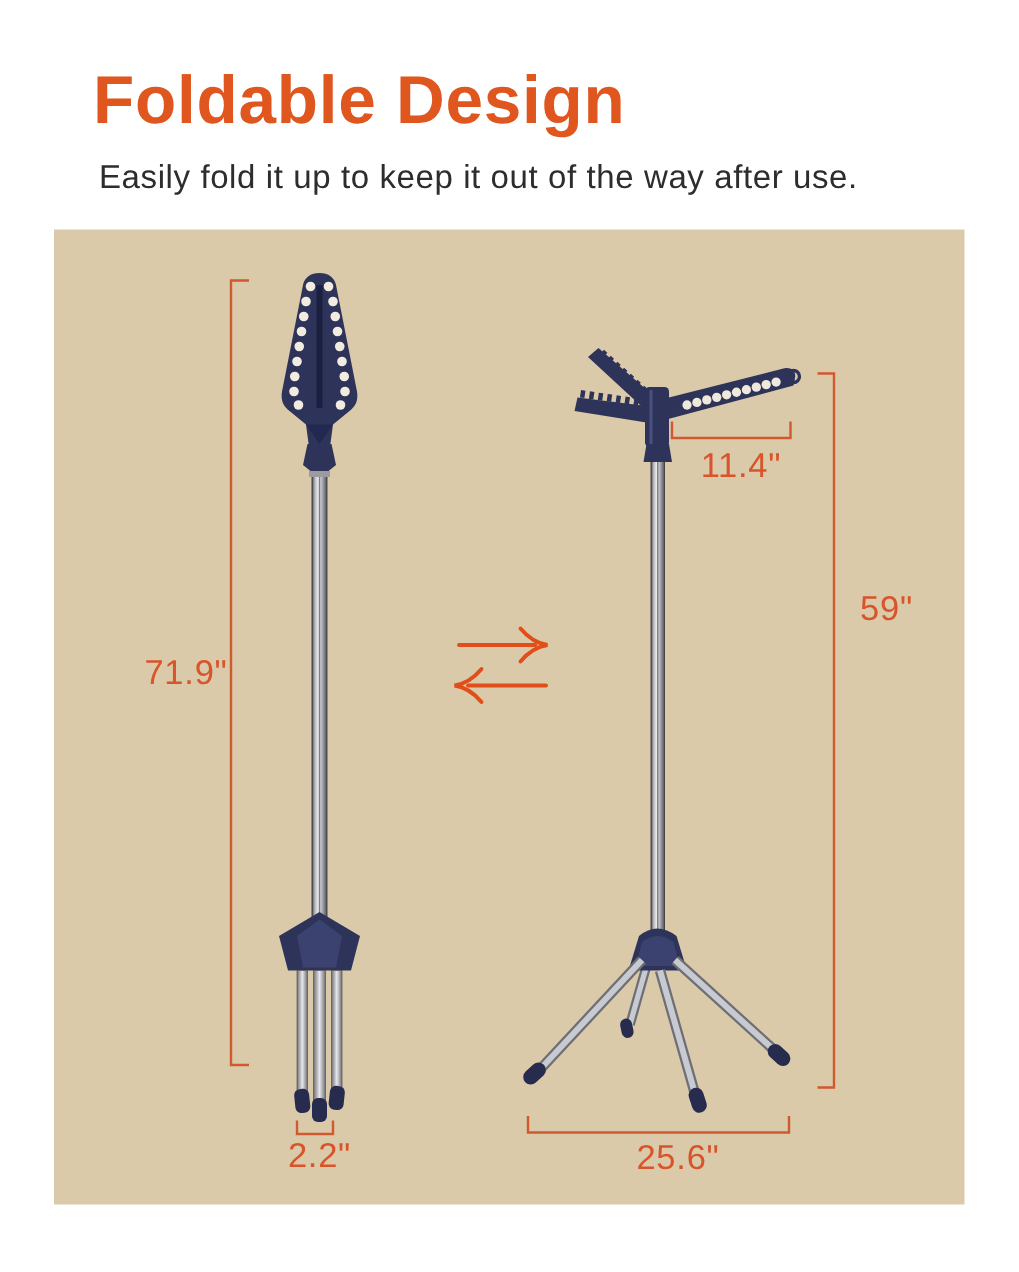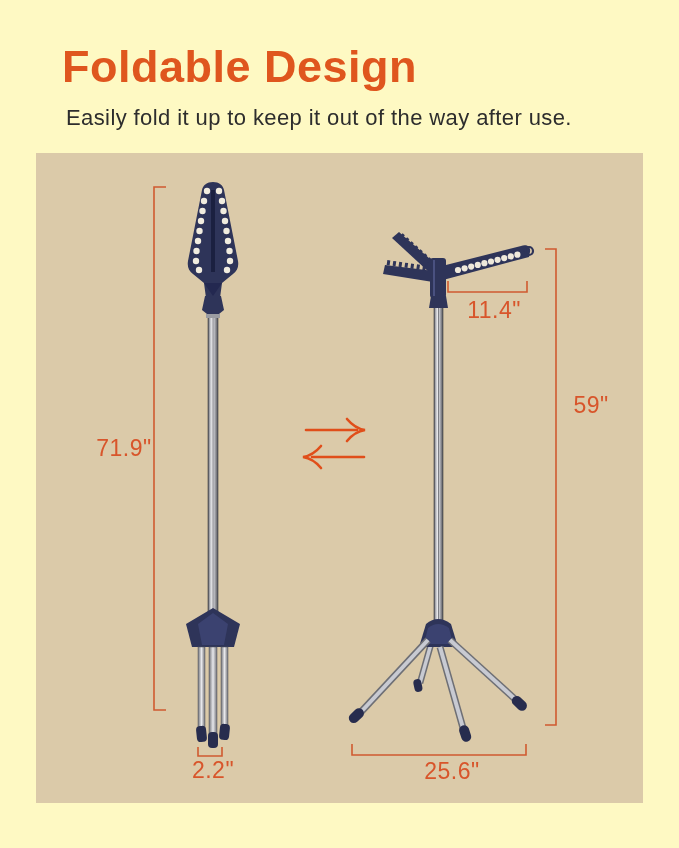--- a/index.html
+++ b/index.html
@@ -1,16 +1,16 @@
 <!DOCTYPE html>
 <html><head>
 <meta charset="utf-8">
 <style>
   html,body{margin:0;padding:0;background:#ECEBE5;}
-  .page{position:relative;width:679px;height:848px;background:#fef9c3;
+  .page{position:relative;width:679px;height:848px;background:#ffffff;
         font-family:"Liberation Sans",sans-serif;overflow:hidden;}
   .title{position:absolute;left:62px;top:44px;margin:0;line-height:1;
          font-size:45px;font-weight:700;letter-spacing:.5px;color:#DF561E;
          white-space:nowrap;}
   .subtitle{position:absolute;left:66px;top:107px;margin:0;line-height:1;
          font-size:22px;font-weight:400;letter-spacing:.4px;color:#2D2D2D;
          white-space:nowrap;}
   .panel{position:absolute;left:36px;top:153px;width:607px;height:650px;
          background:#DBCAA9;}
   svg.fig{position:absolute;left:0;top:0;}

